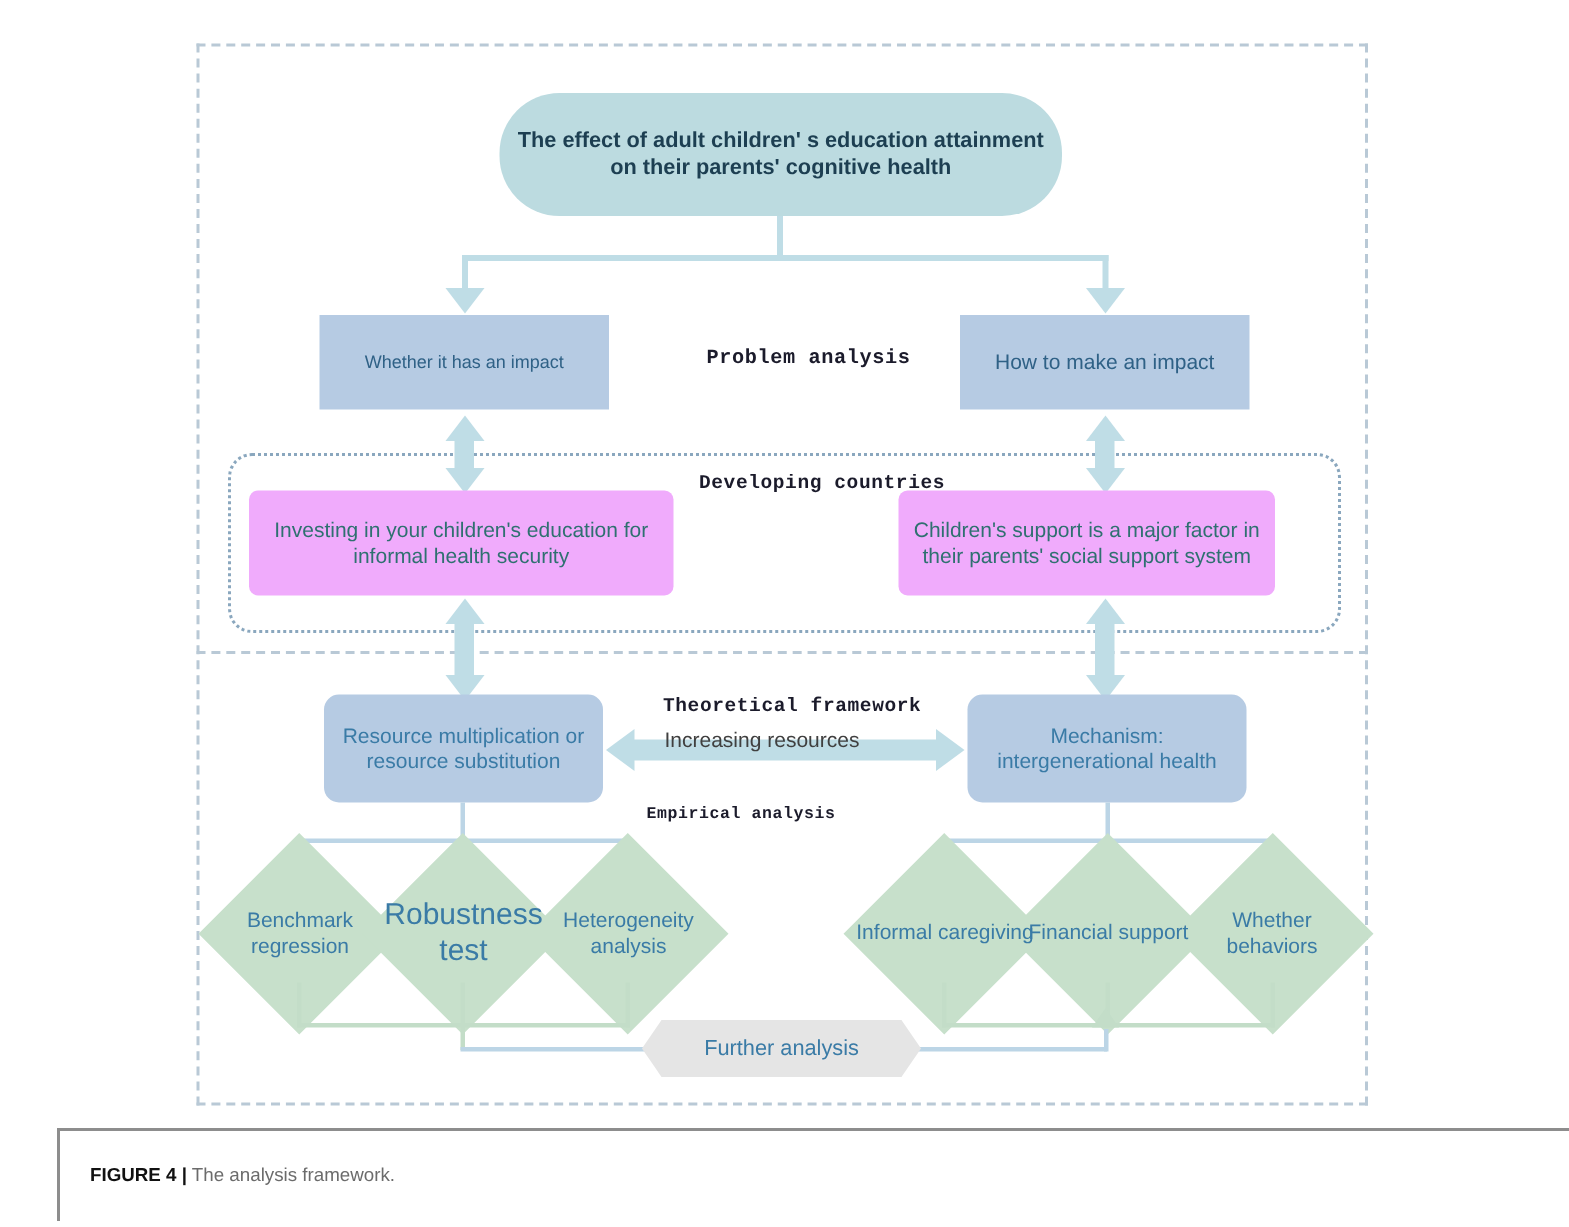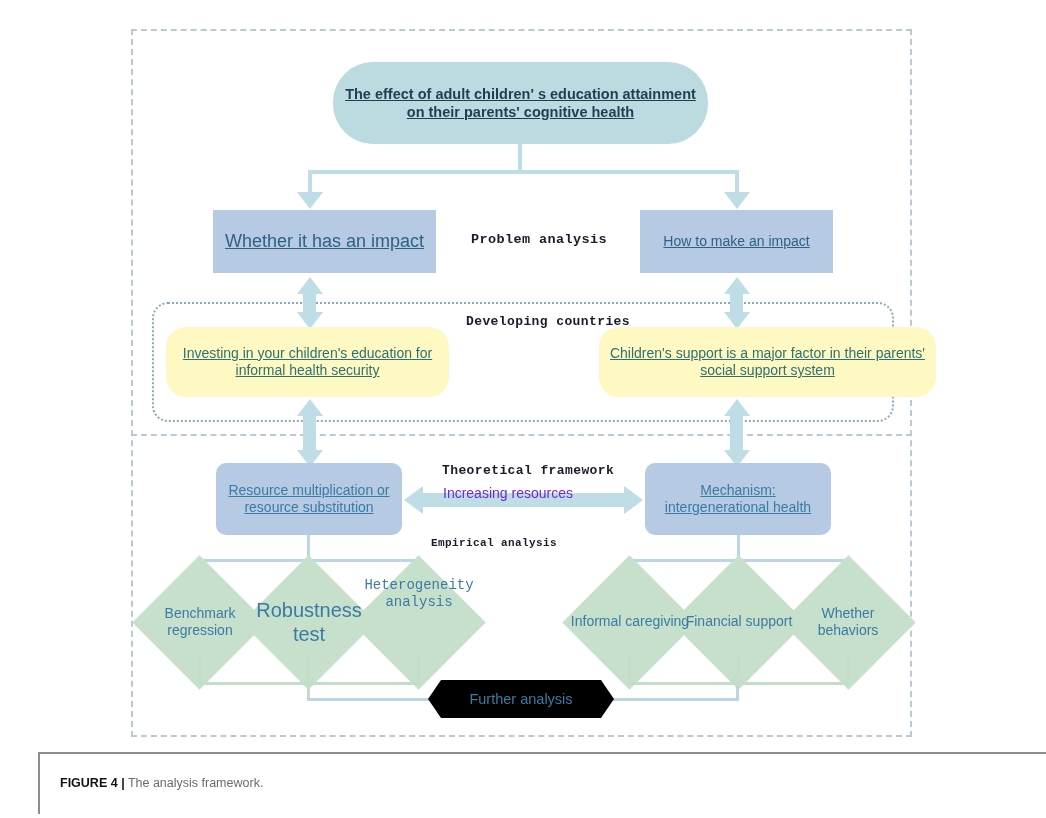--- a/index.html
+++ b/index.html
@@ -39,30 +39,30 @@
     background:#bcdbe0;
     border-radius:40px;
     color:#1d3f52;
     font-weight:bold;
   }
   .node-rect-blue{
     background:#b6cbe3;
     color:#2f6186;
   }
   .node-round-green{
-    background:#fef9c3;
-    border-radius:20px;
+    background:#f0abfc;
+    border-radius:6px;
     color:#2f7070;
   }
   .node-rr-blue{
     background:#b6cbe3;
     border-radius:10px;
     color:#3a7ba6;
   }
-  .node-inner{padding:0 10px;width:100%;text-decoration:underline;}
+  .node-inner{padding:0 10px;width:100%;}
 
   
   .diamond{
     position:absolute;
     background:#c7e0cb;
     transform:rotate(45deg);
   }
   .diamond-label{
     position:absolute;
     display:flex;
@@ -70,21 +70,21 @@
     justify-content:center;
     text-align:center;
     color:#3a7ba6;
     line-height:1.22;
     pointer-events:none;
   }
 
   
   .hexagon{
     position:absolute;
-    background:#000000;
+    background:#e5e5e5;
     clip-path:polygon(7% 0%, 93% 0%, 100% 50%, 93% 100%, 7% 100%, 0% 50%);
     display:flex;align-items:center;justify-content:center;
     color:#3a7ba6;
   }
 
   
   .ln{position:absolute;background:#bcd5e6;}
   .ln-g{position:absolute;background:#c3ddc8;}
 
   .arrow-dn{position:absolute;width:0;height:0;
@@ -109,21 +109,21 @@
   .serif-label{
     position:absolute;
     font-family:Liberation Mono, monospace;
     font-weight:bold;
     color:#1b1b2b;
     white-space:nowrap;
     letter-spacing:.4px;
   }
   .plain-label{
     position:absolute;
-    color:#6d28d9;
+    color:#404040;
     white-space:nowrap;
     font-family:"Liberation Sans",sans-serif;
   }
 
   
   .cap-rule{position:absolute;left:38px;top:752px;width:1008px;height:2px;background:#8d8d8d;}
   .cap-left{position:absolute;left:38px;top:752px;width:2px;height:62px;background:#8d8d8d;}
   .caption{
     position:absolute;left:60px;top:776px;
     font-family:"Liberation Sans",sans-serif;font-size:12.5px;color:#6b6b6b;
@@ -145,21 +145,21 @@
     <div class="node-inner">The effect of adult children' s education attainment on their parents' cognitive health</div>
   </div>
 
   <div class="shaft-v" style="left:518px;top:144px;width:4px;height:30px;"></div>
   <div class="shaft-h" style="left:308px;top:170px;width:431px;height:4px;"></div>
   <div class="shaft-v" style="left:308px;top:170px;width:4px;height:23px;"></div>
   <div class="shaft-v" style="left:735px;top:170px;width:4px;height:23px;"></div>
   <div class="arrow-dn" style="left:297px;top:192px;"></div>
   <div class="arrow-dn" style="left:724px;top:192px;"></div>
 
-  <div class="node node-rect-blue" style="left:213px;top:210px;width:223px;height:63px;font-size:18px;">
+  <div class="node node-rect-blue" style="left:213px;top:210px;width:193px;height:63px;font-size:12px;">
     <div class="node-inner">Whether it has an impact</div>
   </div>
 
   <div class="node node-rect-blue" style="left:640px;top:210px;width:193px;height:63px;font-size:14px;">
     <div class="node-inner">How to make an impact</div>
   </div>
 
   <div class="serif-label" style="left:471px;top:232px;font-size:13.5px;">Problem analysis</div>
 
   <div class="arrow-up" style="left:297px;top:277px;"></div>
@@ -167,21 +167,21 @@
   <div class="arrow-dn" style="left:297px;top:312px;"></div>
 
   <div class="arrow-up" style="left:724px;top:277px;"></div>
   <div class="shaft-v" style="left:730px;top:292px;width:13px;height:22px;"></div>
   <div class="arrow-dn" style="left:724px;top:312px;"></div>
 
   <div class="node node-round-green" style="left:166px;top:327px;width:283px;height:70px;font-size:14px;">
     <div class="node-inner">Investing in your children's education for informal health security</div>
   </div>
 
-  <div class="node node-round-green" style="left:599px;top:327px;width:337px;height:70px;font-size:14px;align-items:center;">
+  <div class="node node-round-green" style="left:599px;top:327px;width:251px;height:70px;font-size:14px;align-items:center;">
     <div class="node-inner">Children's support is a major factor in their parents' social support system</div>
   </div>
 
   <div class="serif-label" style="left:466px;top:314px;font-size:13px;">Developing countries</div>
 
   <div class="arrow-up" style="left:297px;top:399px;"></div>
   <div class="shaft-v" style="left:303px;top:414px;width:13px;height:38px;"></div>
   <div class="arrow-dn" style="left:297px;top:450px;"></div>
 
   <div class="arrow-up" style="left:724px;top:399px;"></div>
@@ -210,21 +210,21 @@
   <div class="ln" style="left:198px;top:559px;width:3px;height:32px;"></div>
   <div class="ln" style="left:307px;top:559px;width:3px;height:32px;"></div>
   <div class="ln" style="left:417px;top:559px;width:3px;height:32px;"></div>
 
   <div class="diamond" style="left:152px;top:575px;width:95px;height:95px;"></div>
   <div class="diamond" style="left:261px;top:575px;width:95px;height:95px;"></div>
   <div class="diamond" style="left:371px;top:575px;width:95px;height:95px;"></div>
 
   <div class="diamond-label" style="left:140px;top:588px;width:120px;height:68px;font-size:14px;">Benchmark regression</div>
   <div class="diamond-label" style="left:250px;top:588px;width:118px;height:68px;font-size:20px;">Robustness test</div>
-  <div class="diamond-label" style="left:355px;top:560px;width:128px;height:68px;font-size:14px;font-family:Liberation Mono, monospace;">Heterogeneity analysis</div>
+  <div class="diamond-label" style="left:355px;top:588px;width:128px;height:68px;font-size:14px;">Heterogeneity analysis</div>
 
   <div class="ln-g" style="left:198px;top:655px;width:3px;height:30px;"></div>
   <div class="ln-g" style="left:307px;top:655px;width:3px;height:30px;"></div>
   <div class="ln-g" style="left:417px;top:655px;width:3px;height:30px;"></div>
   <div class="ln-g" style="left:198px;top:682px;width:222px;height:3px;"></div>
   <div class="ln-g" style="left:307px;top:682px;width:3px;height:18px;"></div>
   <div class="ln" style="left:307px;top:698px;width:125px;height:3px;"></div>
 
   <div class="ln" style="left:737px;top:535px;width:3px;height:26px;"></div>
   <div class="ln" style="left:628px;top:559px;width:222px;height:3px;"></div>

